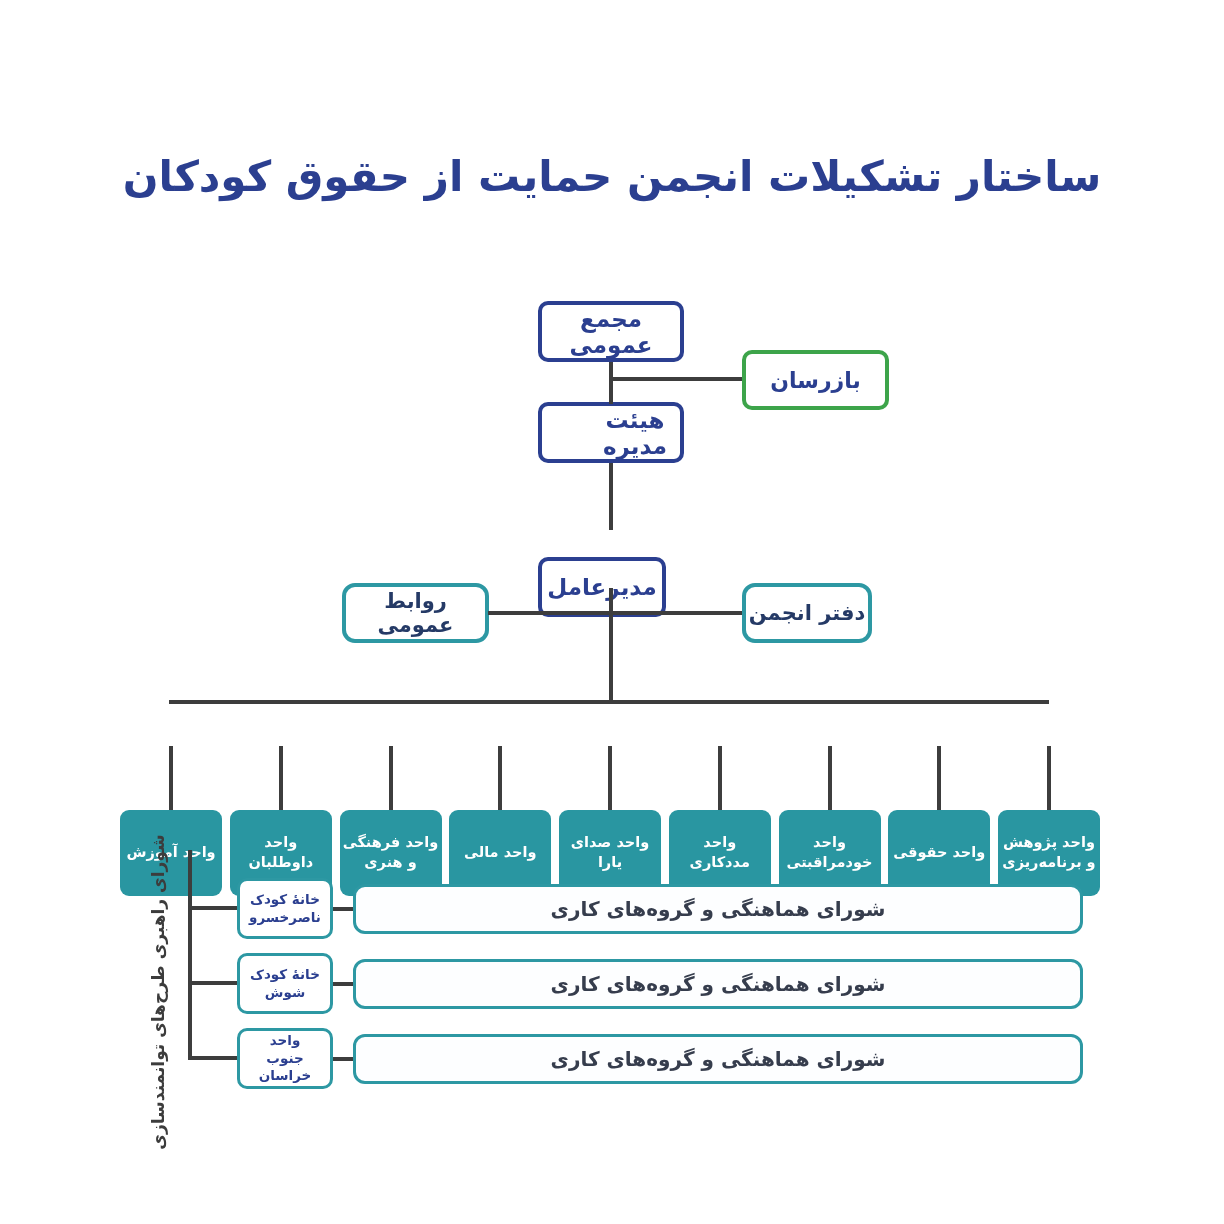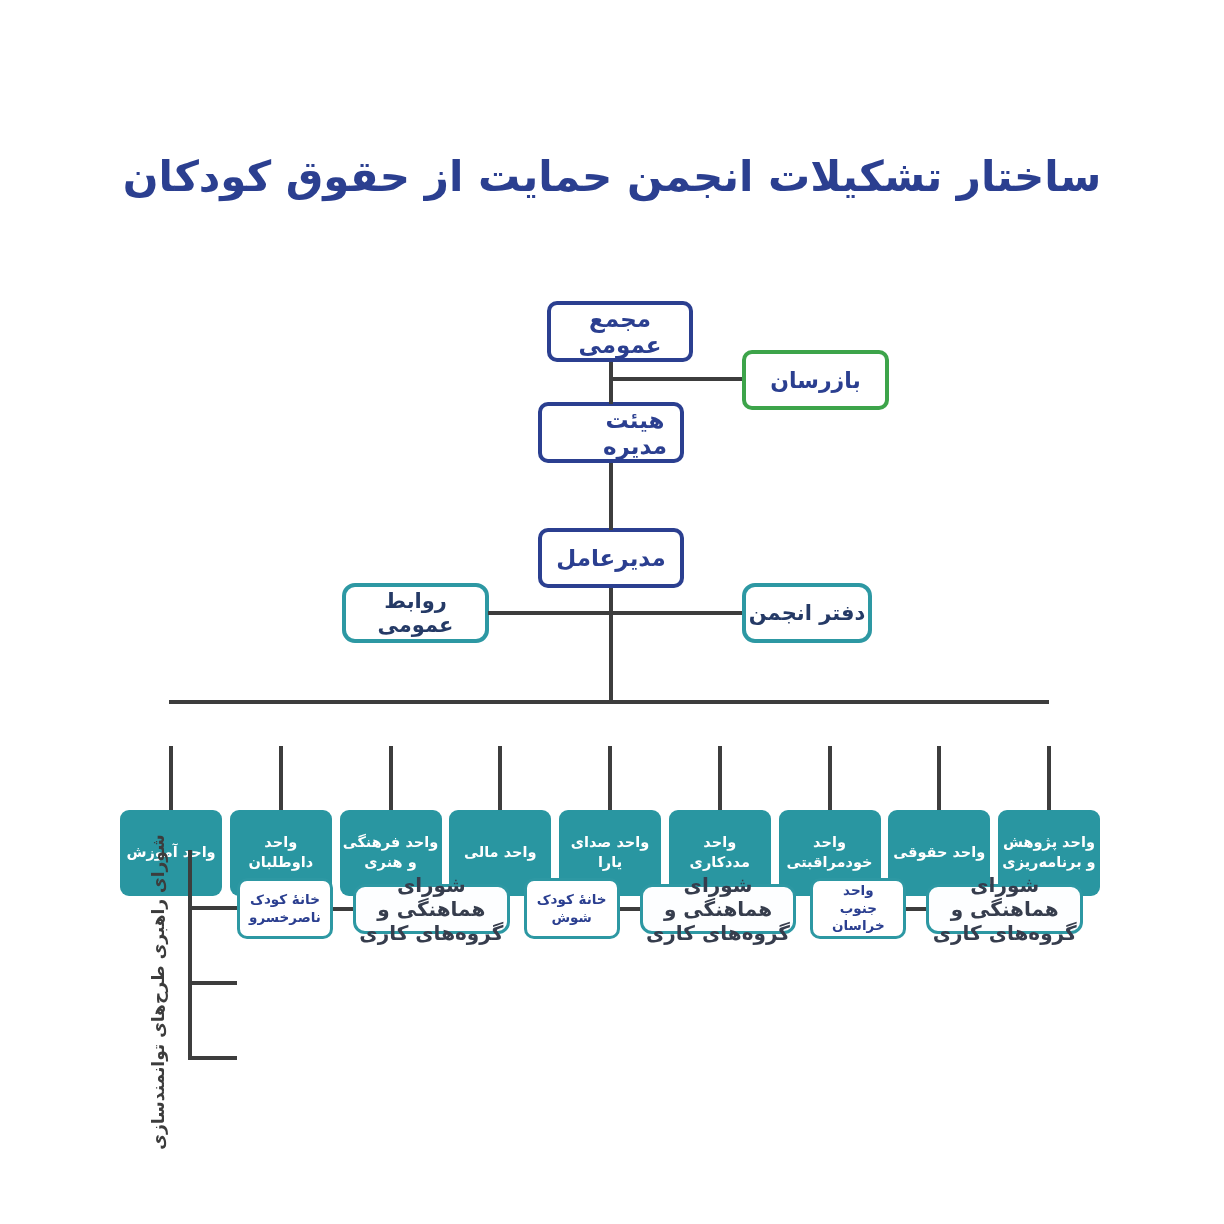--- a/index.html
+++ b/index.html
@@ -28,21 +28,21 @@
   #units-row{left:123px;top:704px;width:974px;display:flex;justify-content:space-between;margin-top:42px;}
   .unit-cell{width:96px;display:flex;flex-direction:column;align-items:center;}
   .unit-drop{width:4px;height:64px;background:#3d3d3d;}
   .unit-box{
     width:96px;height:82px;background:#2996a1;border-radius:9px;
     display:flex;align-items:center;justify-content:center;text-align:center;
     color:#ffffff;font-weight:bold;font-size:14.5px;line-height:1.35;
     padding:2px 3px;direction:rtl;
   }
   
-  #branch-rows{left:237px;top:878px;width:846px;display:flex;flex-direction:row;gap:14px;}
+  #branch-rows{left:237px;top:878px;width:846px;display:flex;flex-direction:column;gap:14px;}
   .branch-row{display:flex;align-items:center;height:61px;}
   .small-box{
     width:96px;height:61px;border:3.5px solid #2d98a3;border-radius:10px;background:#ffffff;
     display:flex;flex-direction:column;align-items:center;justify-content:center;text-align:center;
     color:#2b3f90;font-weight:bold;font-size:13.5px;line-height:1.3;direction:rtl;box-sizing:border-box;
   }
   .row-stub{width:20px;height:4px;background:#3d3d3d;}
   .wide-box{
     flex:1;height:50px;border:3px solid #2d98a3;border-radius:12px;background:#fdfeff;
     display:flex;align-items:center;justify-content:center;text-align:center;
@@ -52,27 +52,27 @@
   .steering-label{
     left:158px;top:992px;transform:translate(-50%,-50%) rotate(-90deg);
     white-space:nowrap;font-size:17px;font-weight:bold;color:#3c3c3c;direction:rtl;
   }
 </style>
 </head>
 <body>
 
 <div class="abs org-title">ساختار تشکیلات انجمن حمایت از حقوق کودکان</div>
 
-<div class="abs node blue-node" style="left:538px;top:301px;width:146px;height:61px;margin-left:9px;">مجمع عمومی</div>
+<div class="abs node blue-node" style="left:538px;top:301px;width:146px;height:61px;">مجمع عمومی</div>
 
 <div class="abs node green-node" style="left:742px;top:350px;width:147px;height:60px;">بازرسان</div>
 
 <div class="abs node blue-node" style="left:538px;top:402px;width:146px;height:61px;padding-left:48px;">هیئت مدیره</div>
 
-<div class="abs node blue-node" style="left:538px;top:528px;width:146px;height:60px;">مدیرعامل</div>
+<div class="abs node blue-node" style="left:538px;top:557px;width:128px;height:60px;">مدیرعامل</div>
 
 <div class="abs node teal-node" style="left:342px;top:583px;width:147px;height:60px;">روابط عمومی</div>
 
 <div class="abs node teal-node" style="left:742px;top:583px;width:130px;height:60px;">دفتر انجمن</div>
 
 <div class="abs line" style="left:609px;top:362px;width:4px;height:42px;"></div>
 <div class="abs line" style="left:611px;top:377px;width:131px;height:4px;"></div>
 <div class="abs line" style="left:609px;top:463px;width:4px;height:67px;"></div>
 <div class="abs line" style="left:609px;top:588px;width:4px;height:114px;"></div>
 <div class="abs line" style="left:488px;top:611px;width:254px;height:4px;"></div>

